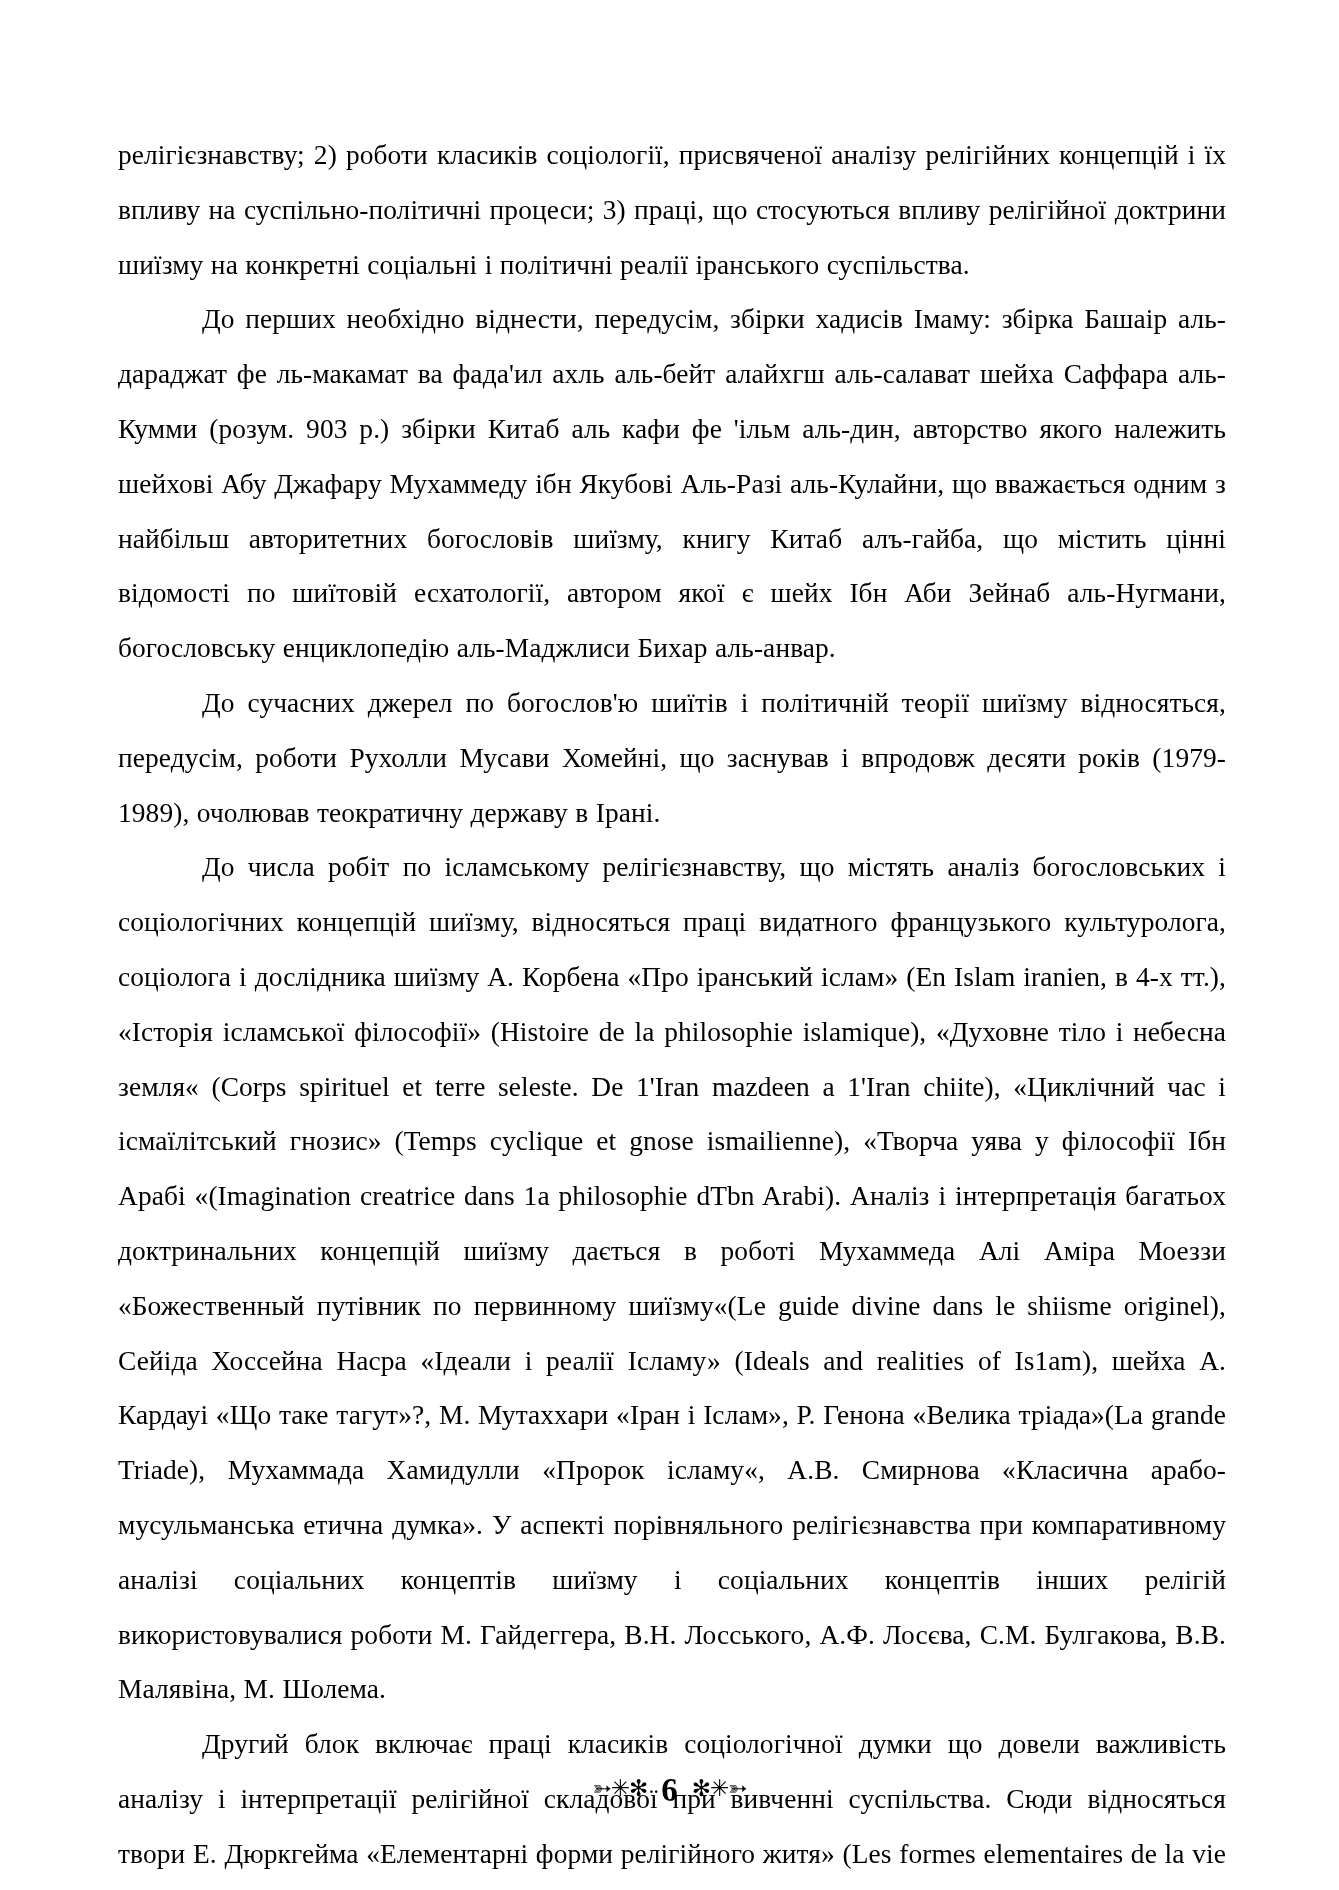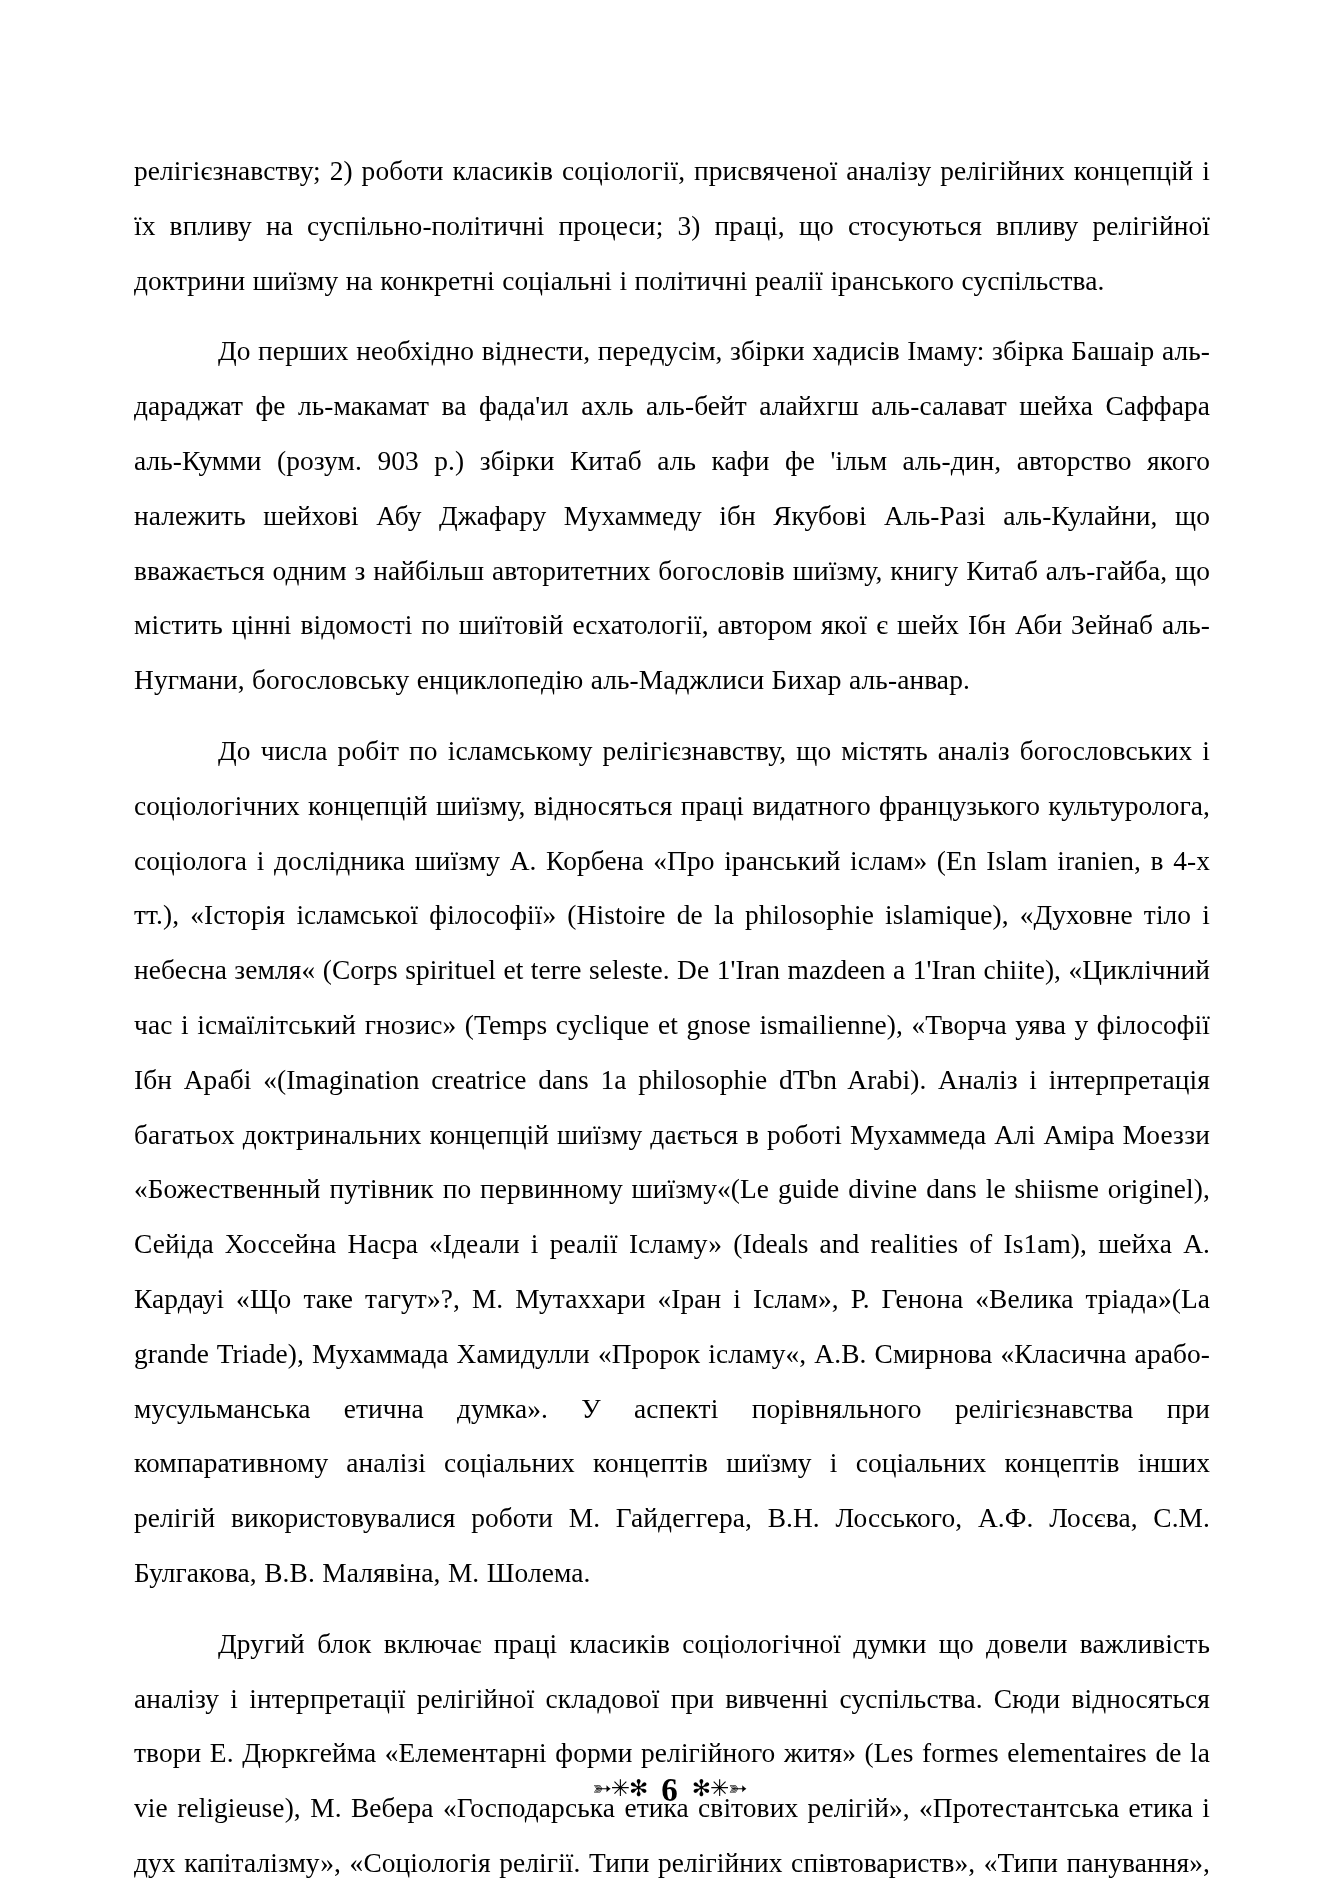--- a/index.html
+++ b/index.html
@@ -21,21 +21,21 @@
     background: #ffffff;
     box-sizing: border-box;
   }
   .text-column {
     position: absolute;
     left: 118px;
     top: 128px;
     width: 1108px;
   }
   p.para {
-    margin: 16px;
+    margin: 0;
     padding: 0;
     text-align: justify;
     text-justify: inter-word;
     font-size: 27.4px;
     line-height: 54.8px;
     letter-spacing: 0.1px;
     word-spacing: 0.5px;
     hyphens: none;
   }
   p.para.indent {
@@ -79,20 +79,21 @@
 <body>
 
 <div class="page">
 
   <div class="text-column">
 
     <p class="para fulljust">релігієзнавству; 2) роботи класиків соціології, присвяченої аналізу релігійних концепцій і їх впливу на суспільно-політичні процеси; 3) праці, що стосуються впливу релігійної доктрини шиїзму на конкретні соціальні і політичні реалії іранського суспільства.</p>
 
     <p class="para indent fulljust">До перших необхідно віднести, передусім, збірки хадисів Імаму: збірка Башаір аль-дараджат фе ль-макамат ва фада'ил ахль аль-бейт алайхгш аль-салават шейха Саффара аль-Кумми (розум. 903 р.) збірки Китаб аль кафи фе 'ільм аль-дин, авторство якого належить шейхові Абу Джафару Мухаммеду ібн Якубові Аль-Разі аль-Кулайни, що вважається одним з найбільш авторитетних богословів шиїзму, книгу Китаб алъ-гайба, що містить цінні відомості по шиїтовій есхатології, автором якої є шейх Ібн Аби Зейнаб аль-Нугмани, богословську енциклопедію аль-Маджлиси Бихар аль-анвар.</p>
 
+    <p class="para indent fulljust">До сучасних джерел по богослов'ю шиїтів і політичній теорії шиїзму відносяться, передусім, роботи Рухолли Мусави Хомейні, що заснував і впродовж десяти років (1979-1989), очолював теократичну державу в Ірані.</p>
 
     <p class="para indent fulljust">До числа робіт по ісламському релігієзнавству, що містять аналіз богословських і соціологічних концепцій шиїзму, відносяться праці видатного французького культуролога, соціолога і дослідника шиїзму А. Корбена «Про іранський іслам» (En Islam iranien, в 4-х тт.), «Історія ісламської філософії» (Histoire de la philosophie islamique), «Духовне тіло і небесна земля« (Corps spirituel et terre seleste. De 1'Iran mazdeen a 1'Iran chiite), «Циклічний час і ісмаїлітський гнозис» (Temps cyclique et gnose ismailienne), «Творча уява у філософії Ібн Арабі «(Imagination creatrice dans 1a philosophie dTbn Arabi). Аналіз і інтерпретація багатьох доктринальних концепцій шиїзму дається в роботі Мухаммеда Алі Аміра Моеззи «Божественный путівник по первинному шиїзму«(Le guide divine dans le shiisme originel), Сейіда Хоссейна Насра «Ідеали і реалії Ісламу» (Ideals and realities of Is1am), шейха А. Кардауі «Що таке тагут»?, М. Мутаххари «Іран і Іслам», Р. Генона «Велика тріада»(La grande Triade), Мухаммада Хамидулли «Пророк ісламу«, А.В. Смирнова «Класична арабо-мусульманська етична думка». У аспекті порівняльного релігієзнавства при компаративному аналізі соціальних концептів шиїзму і соціальних концептів інших релігій використовувалися роботи М. Гайдеггера, В.Н. Лосського, А.Ф. Лосєва, С.М. Булгакова, В.В. Малявіна, М. Шолема.</p>
 
     <p class="para indent fulljust">Другий блок включає праці класиків соціологічної думки що довели важливість аналізу і інтерпретації релігійної складової при вивченні суспільства. Сюди відносяться твори Е. Дюркгейма «Елементарні форми релігійного житя» (Les formes elementaires de la vie religieuse), М. Вебера «Господарська етика світових релігій», «Протестантська етика і дух капіталізму», «Соціологія релігії. Типи релігійних співтовариств», «Типи панування», В. Зомбарта «Буржуа. Етюди по історії духовного розвитку сучасної економічної людини», П. Сорокіна «Соціокультурна динаміка», Е. Гидденса «Соціологія». Великий методологічний вплив при розгляді даної роботи зробили ідеї соціології уяви (соціології глибин) викладені в роботах французького дослідника Жильбера Дюрана «Антропологічні</p>
 
   </div>
 
   <div class="footer">
     <span class="orn left">➳✳✻</span><span class="pageno">6</span><span class="orn right">✻✳➳</span>
   </div>

